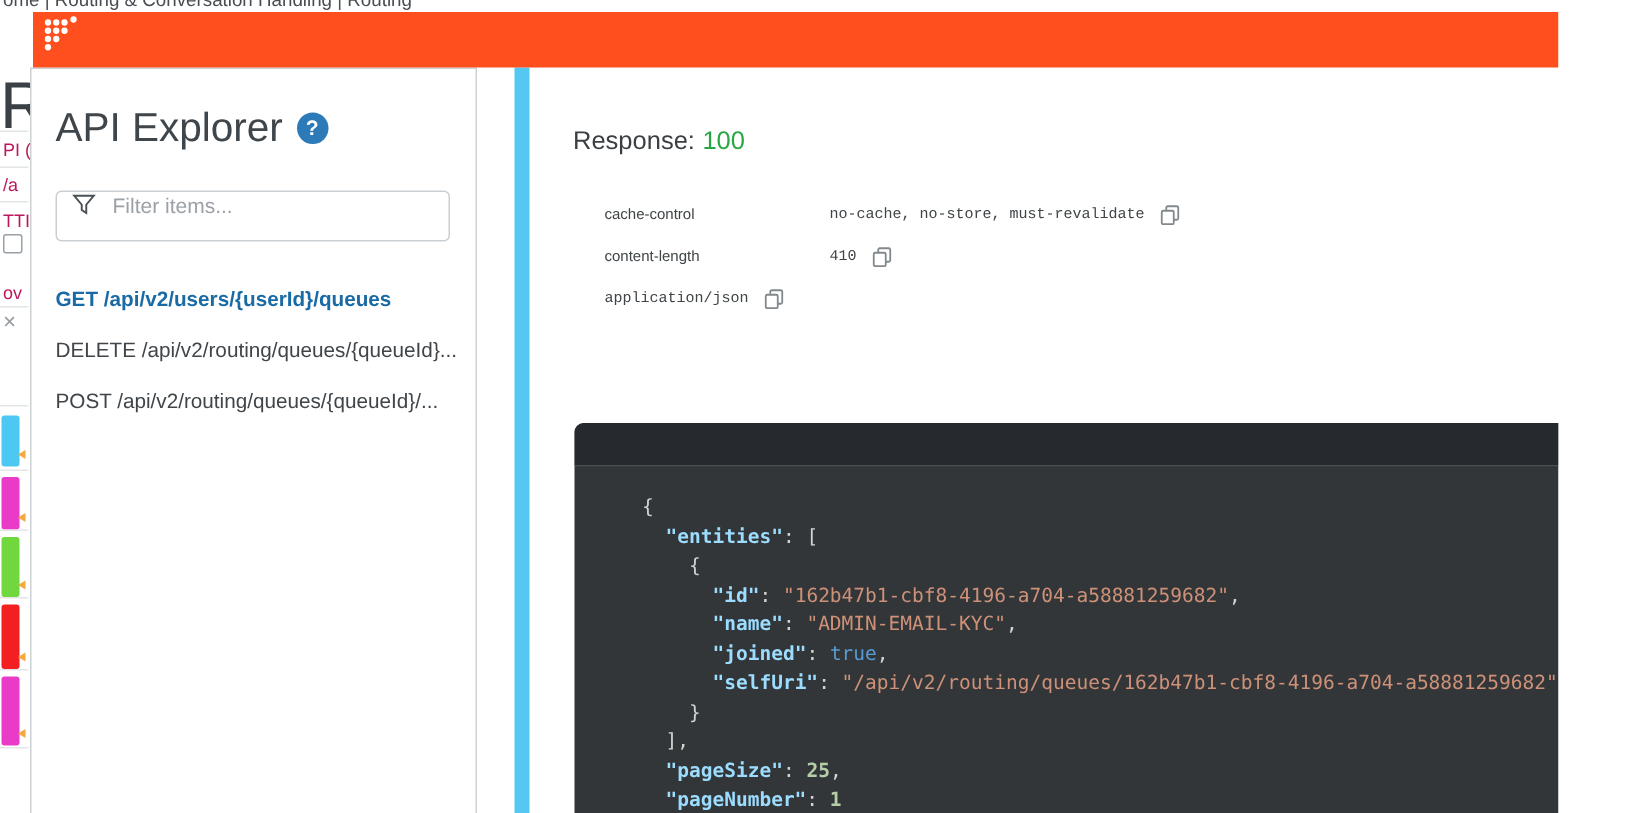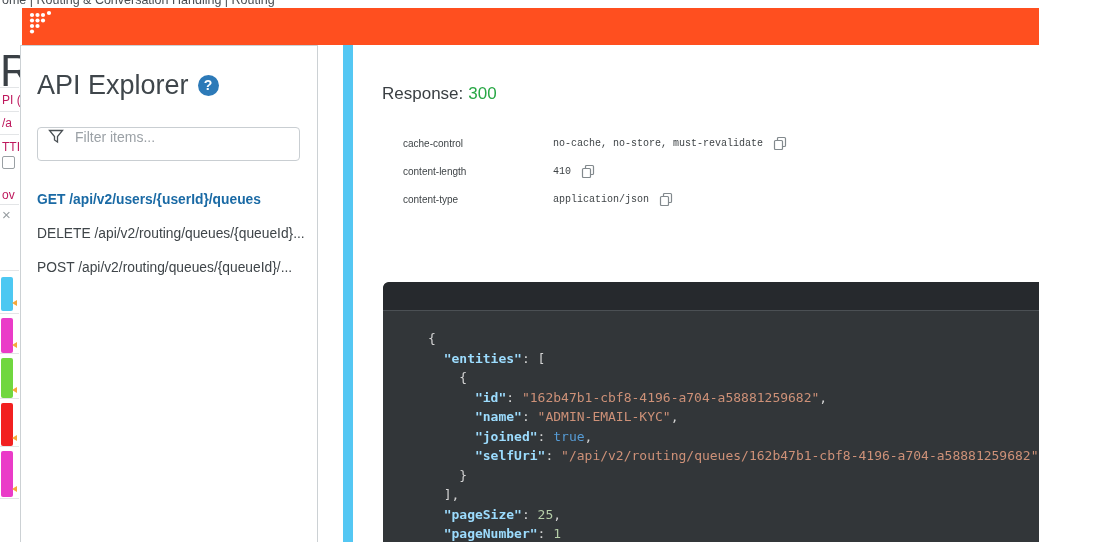--- a/index.html
+++ b/index.html
@@ -55,21 +55,21 @@
 
   
   .codeblock { position:absolute; left:383px; top:282px; right:0; bottom:0;
     background:#323639; border-radius:6px 0 0 0; z-index:3; overflow:hidden; }
   .codehead { height:29px; background:#26292d; border-bottom:1px solid #4b5054; border-radius:6px 0 0 0; }
   .codebody pre { margin:0; padding:18px 0 0 45px;
     font-family:"DejaVu Sans Mono", monospace; font-size:13px; line-height:19.5px; color:#d4d4d4; }
   .tk-k { color:#9cdcfe; font-weight:bold; }
   .tk-s { color:#ce9178; }
   .tk-b { color:#569cd6; }
-  .tk-n { color:#b5cea8; }
+  .tk-n { color:#b5cea8;font-weight:bold; }
   .tk-p { color:#d4d4d4; }
 </style>
 </head>
 <body>
 
 <div id="screen">
 
   <span class="bcrumb">ome | Routing &amp; Conversation Handling | Routing</span>
   <span class="bigletter">R</span>
   <div class="cbx"></div>
@@ -142,21 +142,21 @@
     <div class="eplist" id="ep-list">
         <div class="ep sel"><span>GET /api/v2/users/{userId}/queues</span></div>
         <div class="ep"><span>DELETE /api/v2/routing/queues/{queueId}...</span></div>
         <div class="ep"><span>POST /api/v2/routing/queues/{queueId}/...</span></div>
       </div>
   </div>
 
   <div class="blue-divider" style="background: rgb(84, 199, 243);"></div>
 
   <div class="resp-title">
-    <span>Response:</span><span class="code-val" id="status-code" style="color: rgb(40, 167, 69);">300</span>
+    <span>Response:</span><span class="code-val" id="status-code" style="color: rgb(40, 167, 69);">100</span>
   </div>
 
   <div class="htable" id="headers-table">
       <div class="hrow">
         <span class="hname">cache-control</span>
         <span class="hval">no-cache, no-store, must-revalidate</span>
         <button class="copybtn">
           <svg width="14" height="14" viewBox="0 0 14 14" fill="none" stroke="#82898d" stroke-width="1.2">
             <rect x="4.5" y="1.5" width="8" height="9" rx="1"></rect>
             <rect x="1.5" y="4.5" width="8" height="9" rx="1" fill="#ffffff"></rect>
@@ -167,21 +167,20 @@
         <span class="hname">content-length</span>
         <span class="hval">410</span>
         <button class="copybtn">
           <svg width="14" height="14" viewBox="0 0 14 14" fill="none" stroke="#82898d" stroke-width="1.2">
             <rect x="4.5" y="1.5" width="8" height="9" rx="1"></rect>
             <rect x="1.5" y="4.5" width="8" height="9" rx="1" fill="#ffffff"></rect>
           </svg>
         </button>
       </div>
       <div class="hrow">
-        <span class="hname">content-type</span>
         <span class="hval">application/json</span>
         <button class="copybtn">
           <svg width="14" height="14" viewBox="0 0 14 14" fill="none" stroke="#82898d" stroke-width="1.2">
             <rect x="4.5" y="1.5" width="8" height="9" rx="1"></rect>
             <rect x="1.5" y="4.5" width="8" height="9" rx="1" fill="#ffffff"></rect>
           </svg>
         </button>
       </div>
     </div>
 

